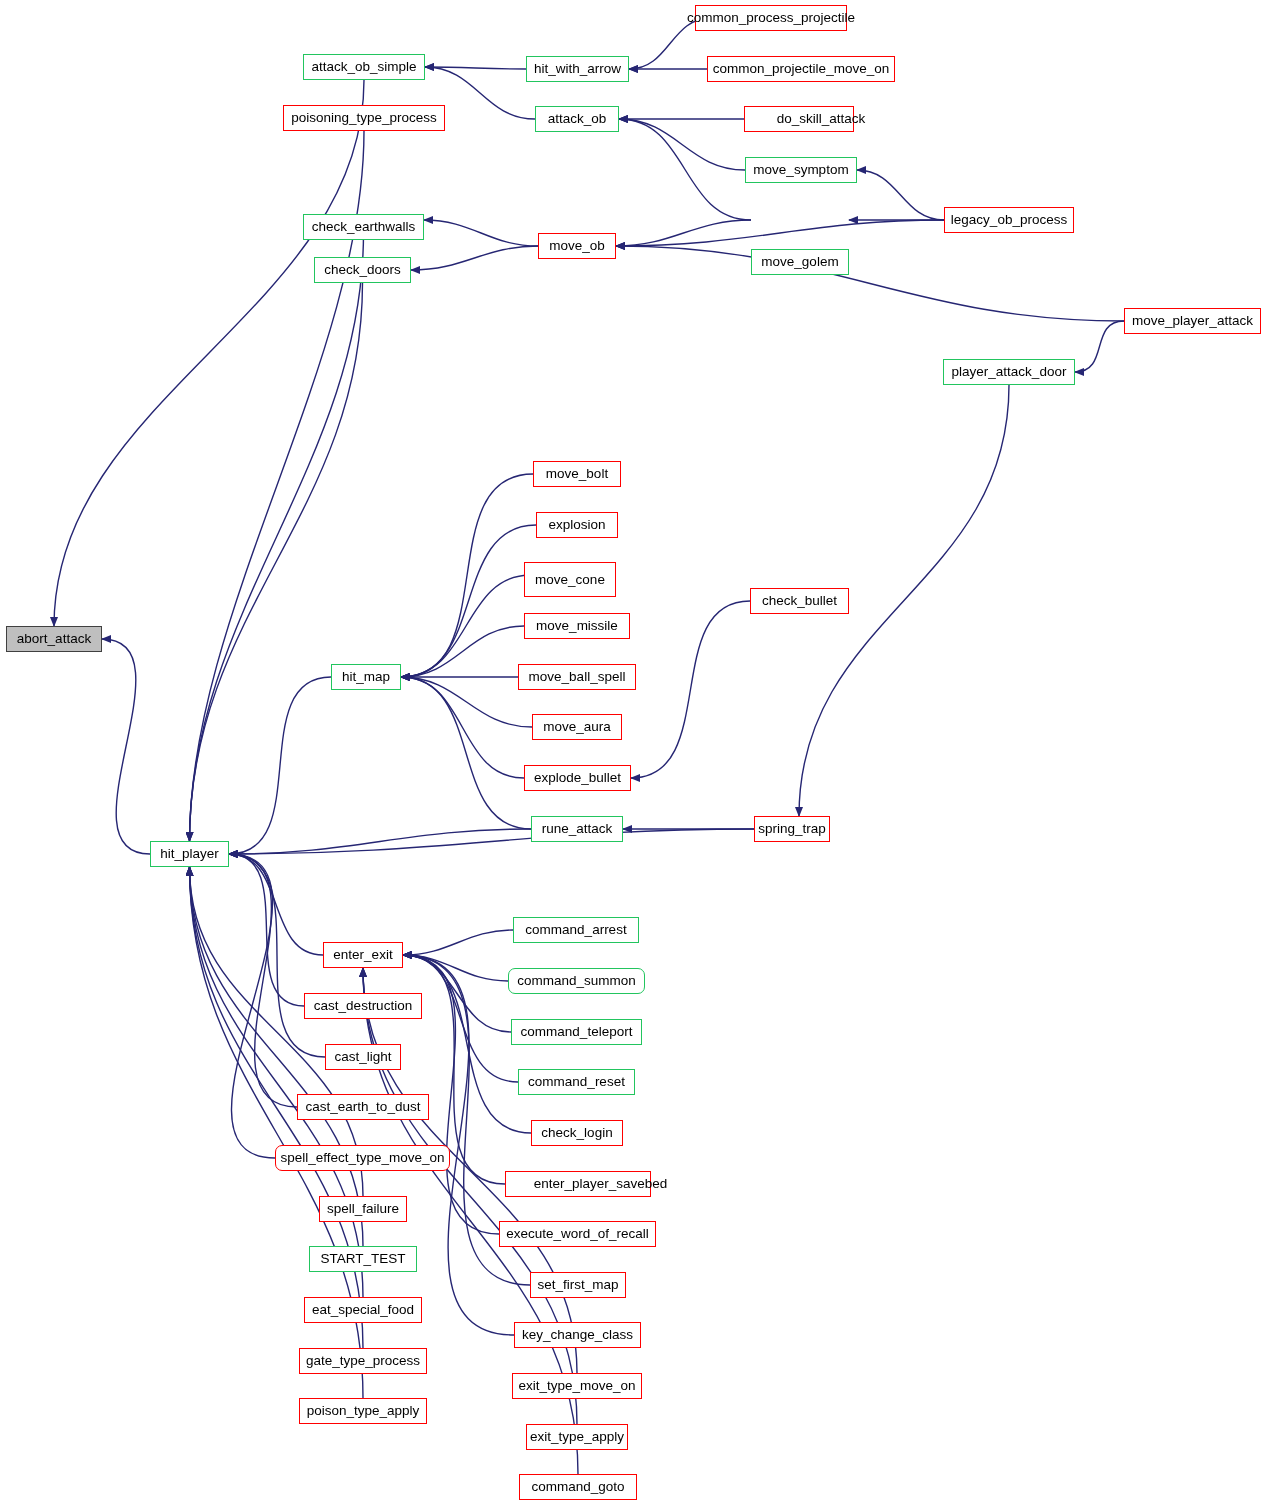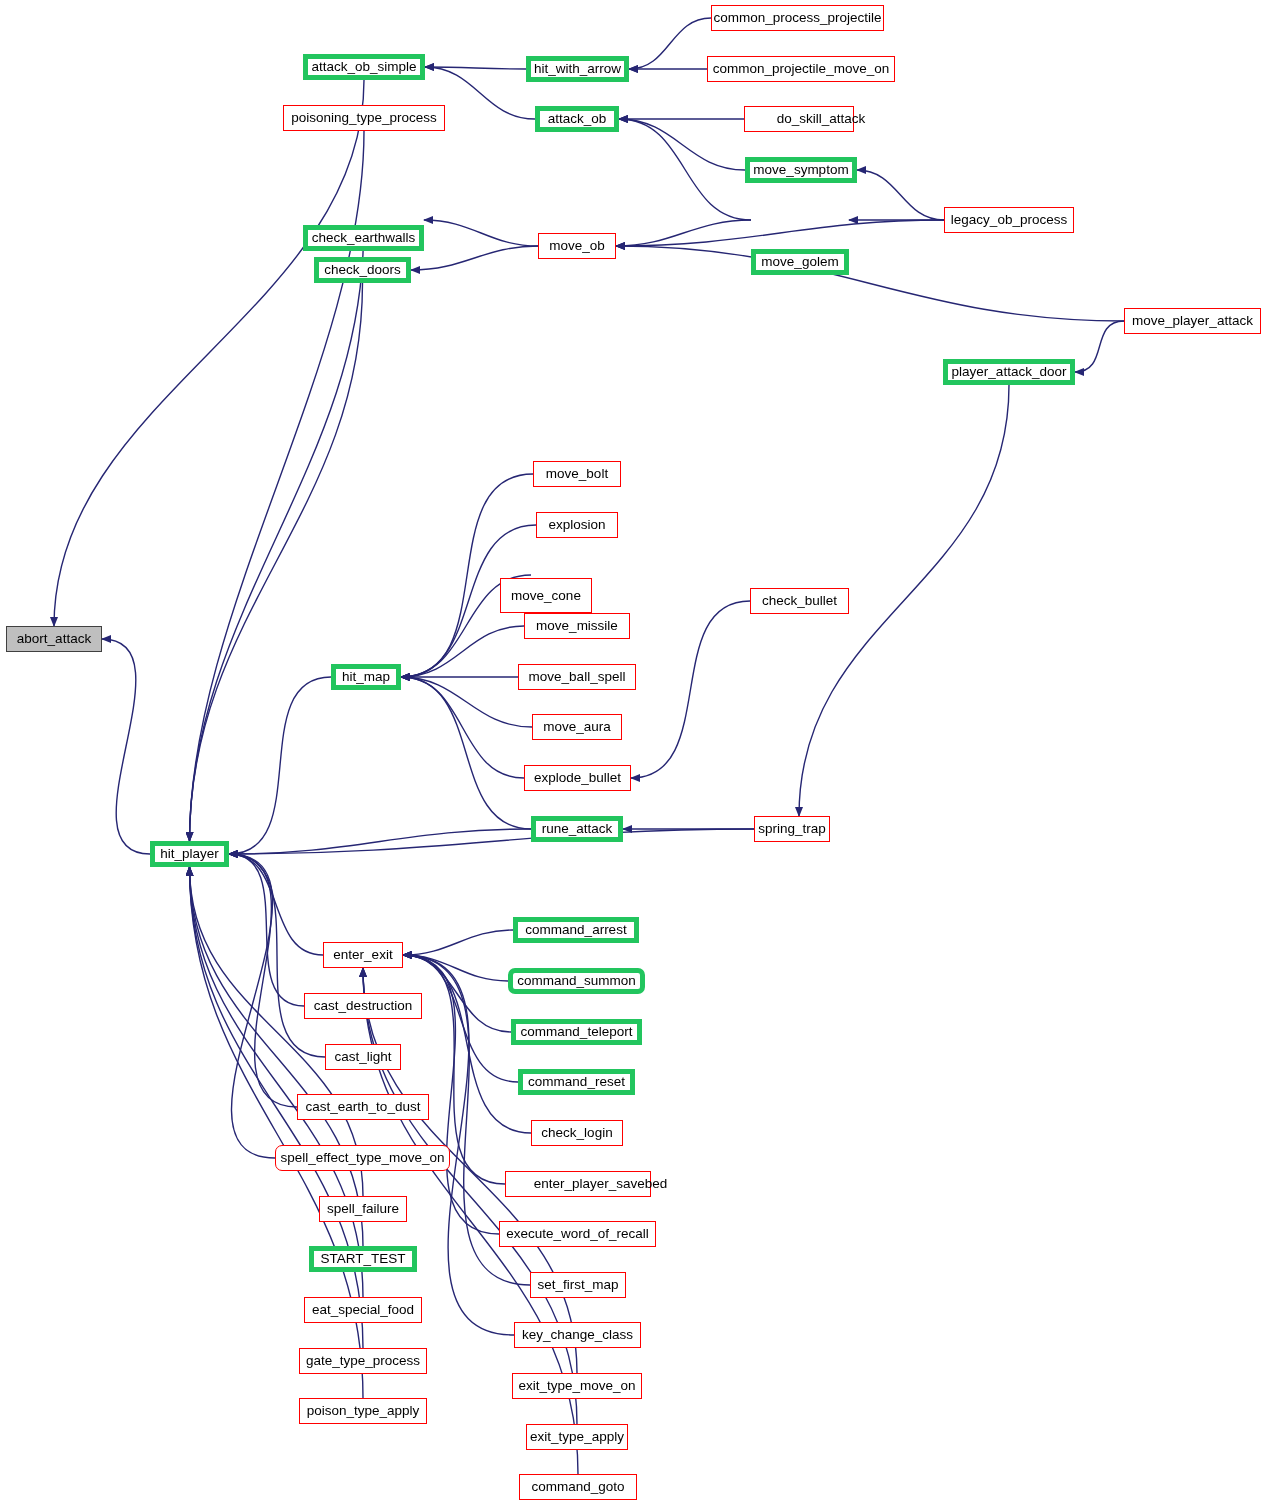--- a/index.html
+++ b/index.html
@@ -4,21 +4,21 @@
 <style>
   html,body{margin:0;padding:0;background:#ffffff;}
   #canvas{position:relative;width:1267px;height:1507px;background:#ffffff;overflow:hidden;
           font-family:"Liberation Sans","DejaVu Sans",sans-serif;}
   svg.edges{position:absolute;left:0;top:0;width:1267px;height:1507px;pointer-events:none;}
   .node{position:absolute;box-sizing:border-box;display:flex;align-items:center;
         justify-content:center;background:#ffffff;border:1px solid #000000;
         font-size:13.5px;color:#000000;white-space:nowrap;line-height:1;}
   .node.red{border:1px solid #ff0000;}
   .node.root{background:#bfbfbf;border:1px solid #404040;}
-  .node.dark{border:5px solid #22c55e;}
+  .node.dark{border:1px solid #22c55e;}
   .node .lbl{padding:0 7px;}
 </style>
 </head>
 <body>
 
 <div id="canvas">
 
   <svg class="edges" viewBox="0 0 1267 1507" xmlns="http://www.w3.org/2000/svg">
     <defs>
       <marker id="ah" markerWidth="10" markerHeight="8" refX="9" refY="4" orient="auto" markerUnits="userSpaceOnUse">
@@ -91,36 +91,36 @@
       </div>
       <div class="node dark" style="left: 303px; top: 54px; width: 122px; height: 26px;">
         <span class="lbl">attack_ob_simple</span>
       </div>
       <div class="node red" style="left: 283px; top: 105px; width: 162px; height: 26px;">
         <span class="lbl">poisoning_type_process</span>
       </div>
       <div class="node dark" style="left: 526px; top: 56px; width: 103px; height: 26px;">
         <span class="lbl">hit_with_arrow</span>
       </div>
-      <div class="node red" style="left: 711px; top: 5px; width: 173px; height: 26px;">
+      <div class="node red" style="left: 695px; top: 5px; width: 152px; height: 26px;">
         <span class="lbl">common_process_projectile</span>
       </div>
       <div class="node red" style="left: 707px; top: 56px; width: 188px; height: 26px;">
         <span class="lbl">common_projectile_move_on</span>
       </div>
       <div class="node dark" style="left: 535px; top: 106px; width: 84px; height: 26px;">
         <span class="lbl">attack_ob</span>
       </div>
       <div class="node red" style="left: 744px; top: 106px; width: 110px; height: 26px; padding-left: 44px;">
         <span class="lbl">do_skill_attack</span>
       </div>
       <div class="node dark" style="left: 745px; top: 157px; width: 112px; height: 26px;">
         <span class="lbl">move_symptom</span>
       </div>
-      <div class="node dark" style="left: 303px; top: 225px; width: 121px; height: 26px;">
+      <div class="node dark" style="left: 303px; top: 214px; width: 121px; height: 26px;">
         <span class="lbl">check_earthwalls</span>
       </div>
       <div class="node dark" style="left: 314px; top: 257px; width: 97px; height: 26px;">
         <span class="lbl">check_doors</span>
       </div>
       <div class="node red" style="left: 538px; top: 233px; width: 78px; height: 26px;">
         <span class="lbl">move_ob</span>
       </div>
       <div class="node dark" style="left: 751px; top: 207px; width: 98px; height: 26px; margin-top: 42px;">
         <span class="lbl">move_golem</span>
@@ -133,21 +133,21 @@
       </div>
       <div class="node dark" style="left: 943px; top: 359px; width: 132px; height: 26px;">
         <span class="lbl">player_attack_door</span>
       </div>
       <div class="node red" style="left: 533px; top: 461px; width: 88px; height: 26px;">
         <span class="lbl">move_bolt</span>
       </div>
       <div class="node red" style="left: 536px; top: 512px; width: 82px; height: 26px;">
         <span class="lbl">explosion</span>
       </div>
-      <div class="node red" style="left: 500px; top: 562px; width: 92px; height: 35px; margin-top: 16px;">
+      <div class="node red" style="left: 524px; top: 562px; width: 92px; height: 35px;">
         <span class="lbl">move_cone</span>
       </div>
       <div class="node red" style="left: 524px; top: 613px; width: 106px; height: 26px;">
         <span class="lbl">move_missile</span>
       </div>
       <div class="node red" style="left: 518px; top: 664px; width: 118px; height: 26px;">
         <span class="lbl">move_ball_spell</span>
       </div>
       <div class="node red" style="left: 532px; top: 714px; width: 90px; height: 26px;">
         <span class="lbl">move_aura</span>

